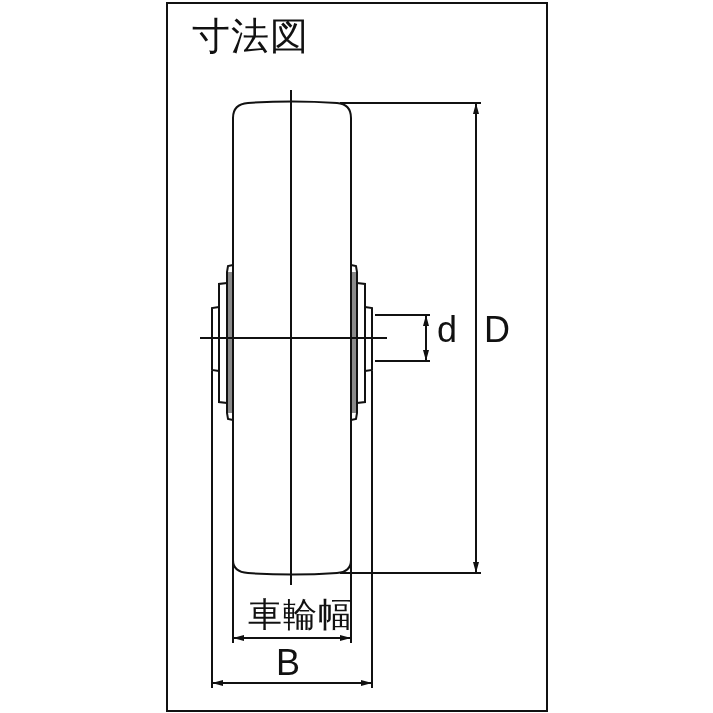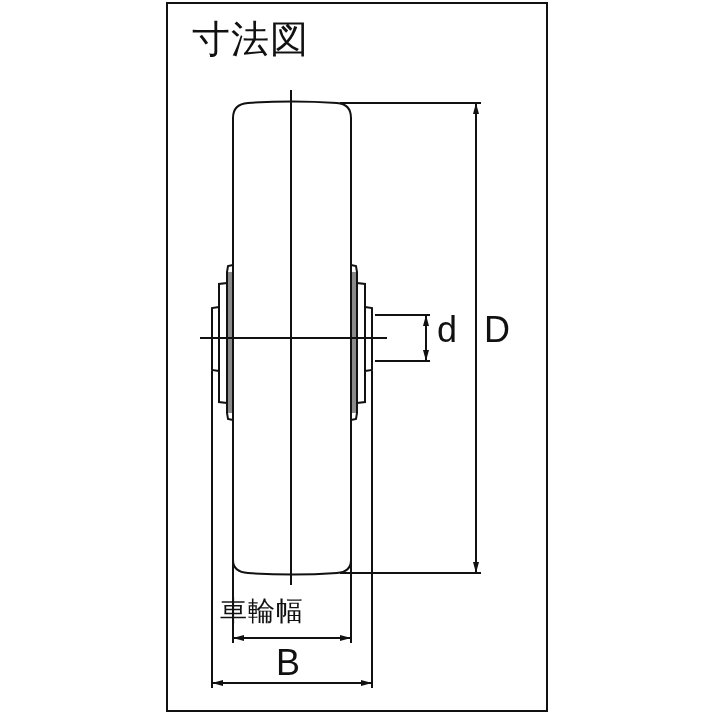--- a/index.html
+++ b/index.html
@@ -1,24 +1,24 @@
 <!DOCTYPE html>
 <html><head>
 <meta charset="utf-8">
 <style>
   html, body { margin:0; padding:0; background:#ffffff; }
   body { width:713px; height:713px; position:relative; overflow:hidden; font-family:"DejaVu Sans", sans-serif; }
   .frame { position:absolute; left:166px; top:2px; width:378px; height:706px; border:2.5px solid #111; box-sizing:content-box; }
-  .title { position:absolute; left:192px; top:20px; font-size:38px; color:#111; letter-spacing:1px; line-height:1; font-family:Liberation Sans, sans-serif; }
+  .title { position:absolute; left:192px; top:20px; font-size:38px; color:#111; letter-spacing:1px; line-height:1; font-family:Liberation Mono, monospace; }
   svg.drawing { position:absolute; left:0; top:0; }
   .lbl { position:absolute; color:#111; line-height:1; font-family:"Liberation Sans", sans-serif; }
   .lbl-d { left:437px; top:312px; font-size:36px; }
   .lbl-D { left:484px; top:312px; font-size:36px; }
   .lbl-B { left:276px; top:645px; font-size:36px; }
-  .lbl-width { left:220px; top:597px; font-size:27px; font-family:"DejaVu Sans", sans-serif; letter-spacing:1px; }
+  .lbl-width { left:248px; top:597px; font-size:34px; font-family:"DejaVu Sans", sans-serif; letter-spacing:1px; }
 </style>
 </head>
 <body>
 
 <div class="frame"></div>
 
 <div class="title">寸法図</div>
 
 <svg class="drawing" width="713" height="713" viewBox="0 0 713 713" xmlns="http://www.w3.org/2000/svg">
   <g fill="none" stroke="#111" stroke-width="2">

